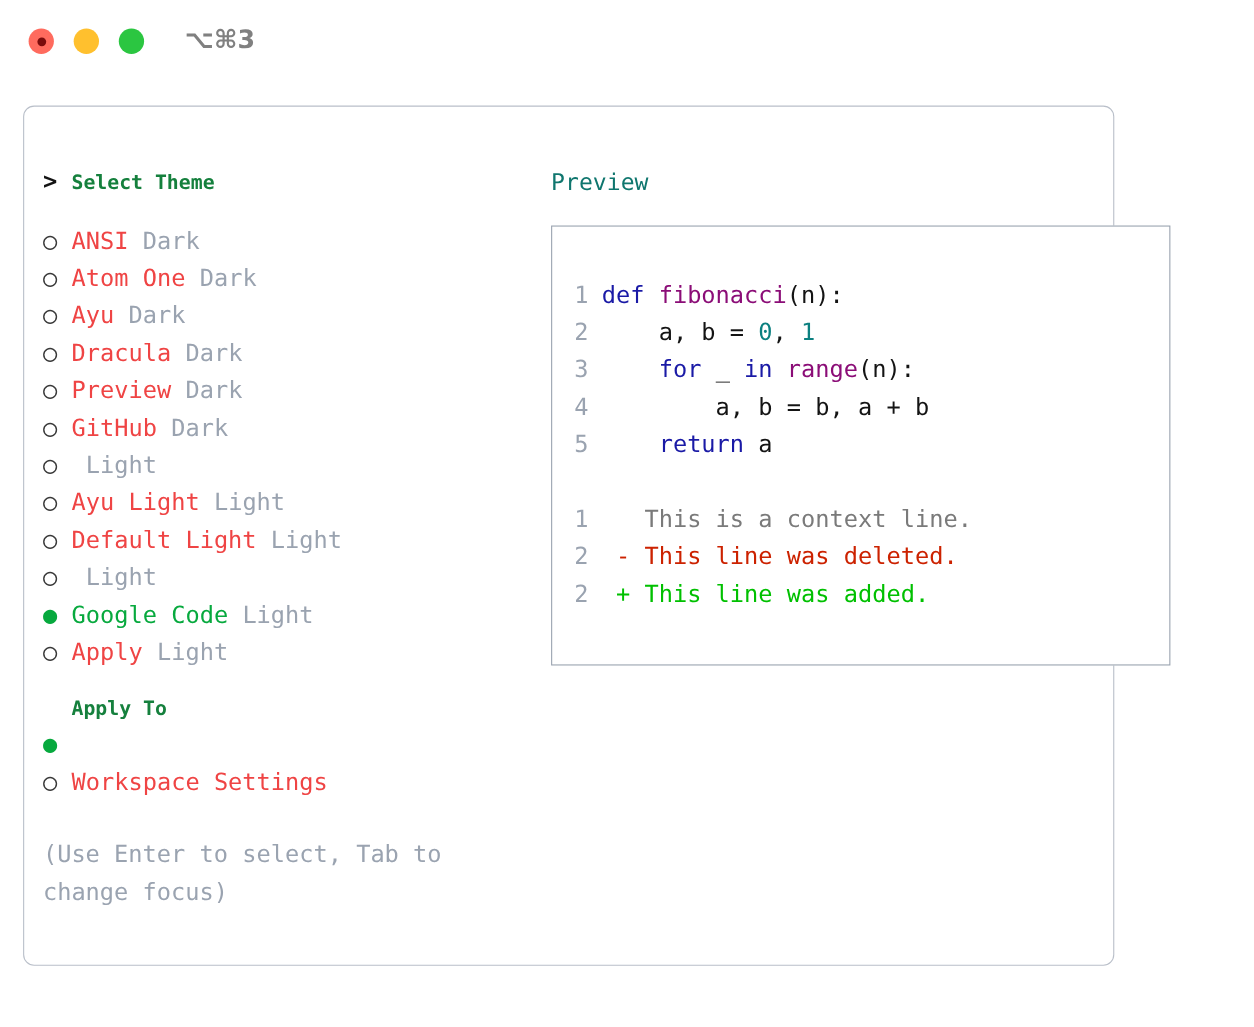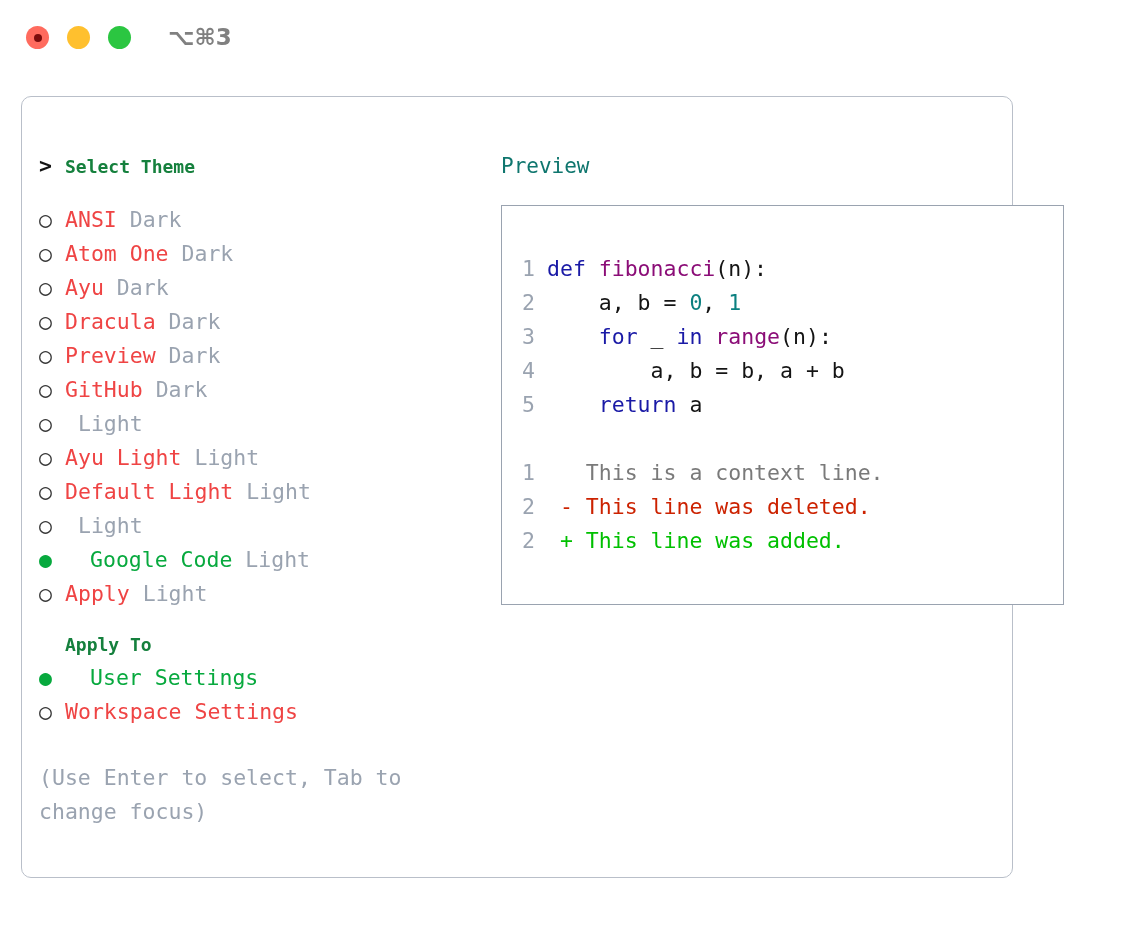--- a/index.html
+++ b/index.html
@@ -111,21 +111,21 @@
   .marker.caret { font-weight: bold; color: #141414; }
   .marker.unsel { color: #3a3a3a; }
   .marker.sel   { color: #07a93e; }
 
   .heading {
     font-weight: bold;
     color: #15803d;
     font-size: 18px;
   }
   .theme-name { color: #ef4444; }
-  .theme-name.selected { color: #07a93e; margin-left: 25px; }
+  .theme-name.selected { color: #07a93e; }
   .variant { color: #9aa3b0; margin-top: 20px; }
 
   .spacer-lg { height: 36px; }
 
   .hint {
     position: absolute;
     left: 17px;
     top: 664px;
     width: 410px;
     font-size: 21.5px;
@@ -220,21 +220,21 @@
         </div>
 
       <div class="spacer-lg"></div>
 
       <div class="row">
         <span class="marker unsel"> </span>
         <span class="heading">Apply To</span>
       </div>
 
       <div id="apply-list">
-          <div class="row"><span class="marker sel">●</span><span class="theme-name selected">User Settings</span></div>
+          <div class="row"><span class="marker sel">●</span></div>
           <div class="row"><span class="marker unsel">○</span><span class="theme-name">Workspace Settings</span></div>
         </div>
     </div>
 
     <div class="hint">(Use Enter to select, Tab to change focus)</div>
 
     <div class="right-col">
       <div class="preview-title">Preview</div>
 
       <div class="preview-box">

